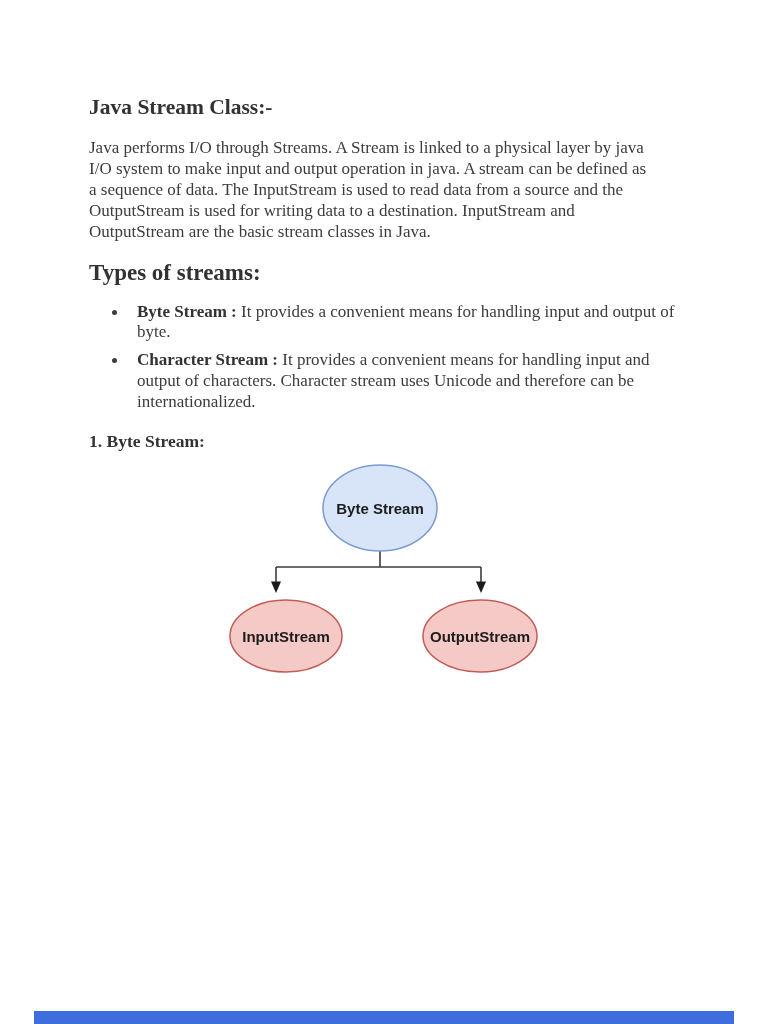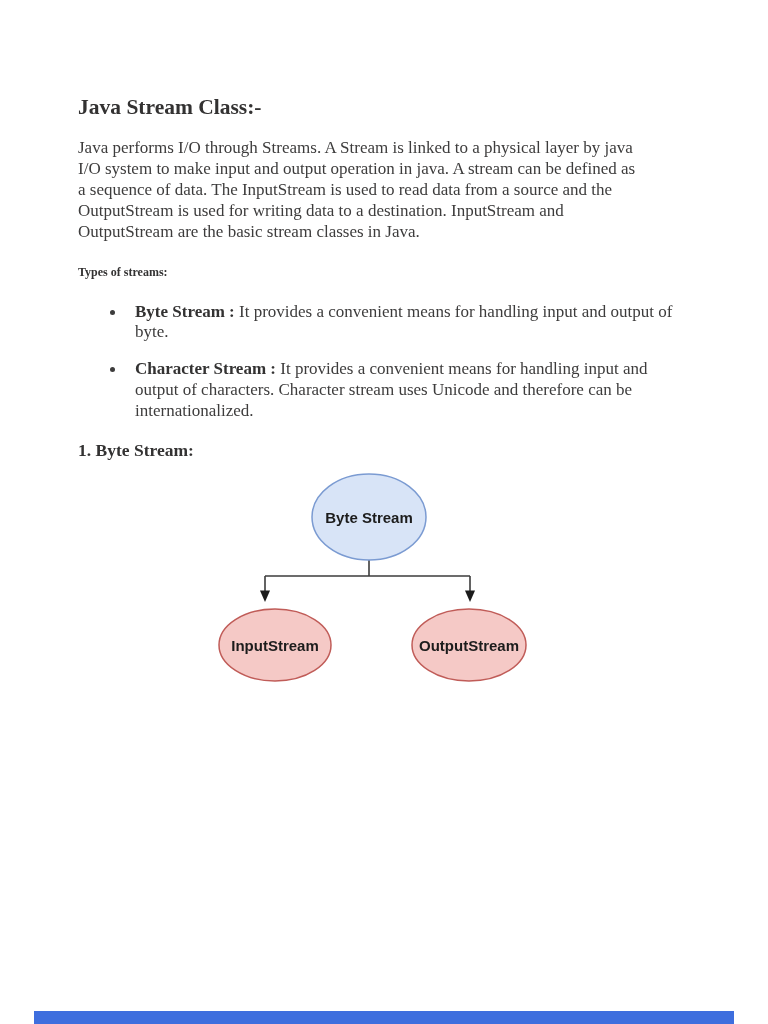--- a/index.html
+++ b/index.html
@@ -1,36 +1,36 @@
 <!DOCTYPE html>
 <html><head>
 <meta charset="utf-8">
 <style>
   html,body{margin:0;padding:0;}
   body{
     width:768px;height:1024px;position:relative;background:#ffffff;
     font-family:"Liberation Serif", serif;color:#3d3c3c;overflow:hidden;
   }
   .doc{
-    position:absolute;left:78px;top:0;width:589px;
+    position:absolute;left:89px;top:0;width:589px;
     font-size:17px;line-height:20.9px;
   }
   .doc-title{
     margin:95px 0 0 0;font-size:21.5px;line-height:24px;font-weight:bold;color:#333232;
   }
   .para{margin:19px 0 0 0;}
   .pre{white-space:pre-line;}
-  .subhead{margin:19px 0 0 0;font-size:12px;line-height:21px;font-weight:bold;color:#333232;}
+  .subhead{margin:19px 0 0 0;font-size:23px;line-height:21px;font-weight:bold;color:#333232;}
   .subhead2{margin:18px 0 0 0;font-size:17.5px;line-height:21px;font-weight:bold;color:#333232;}
   .p2{margin:17px 0 0 0;}
   ul.stream-list{
     margin:19px 0 0 0;padding:0 0 0 41px;list-style:none;
   }
   ul.stream-list li{
-    position:relative;width:548px;margin:16px;
+    position:relative;width:548px;margin:7px;
   }
   ul.stream-list li .bullet-dot{
     position:absolute;left:-25px;top:8px;width:5px;height:5px;border-radius:50%;
     background:#3d3c3c;
   }
   .b{font-weight:bold;color:#333232;}
   .diagram-wrap{
     position:relative;height:228px;margin-top:6px;width:589px;
   }
   .diagram-svg{

